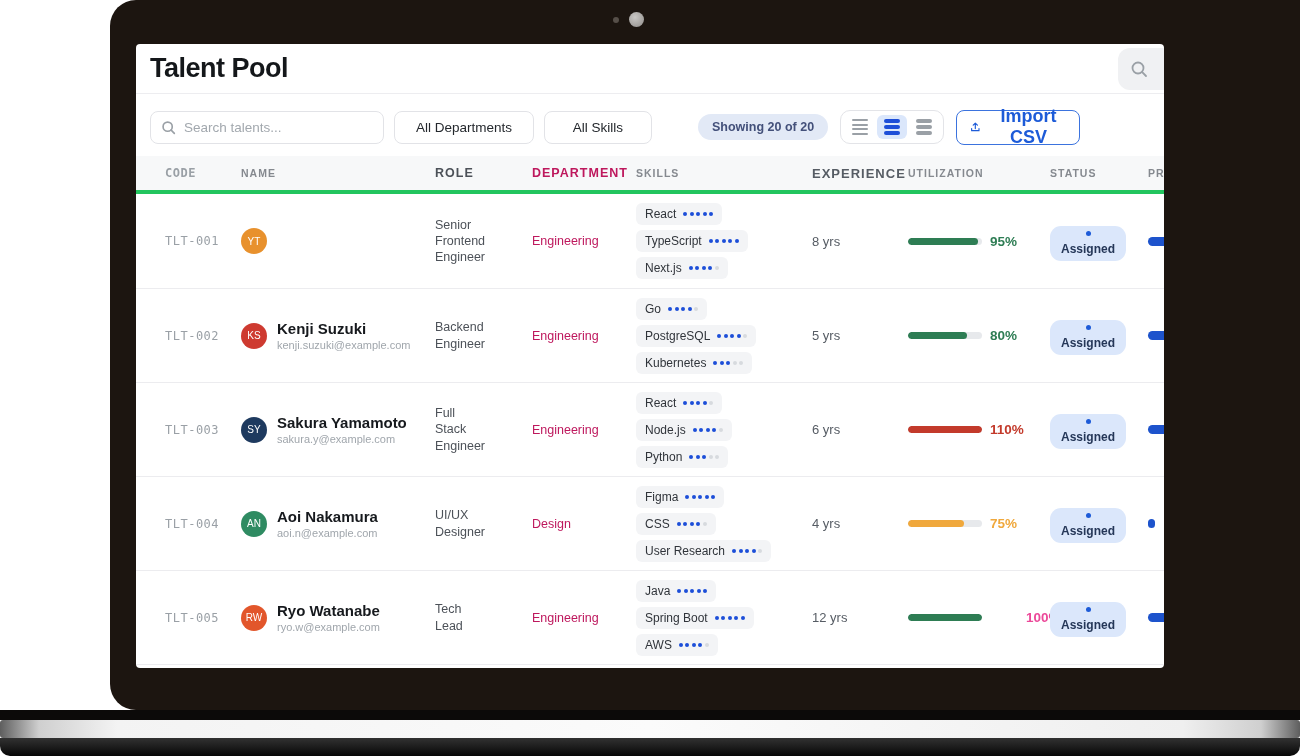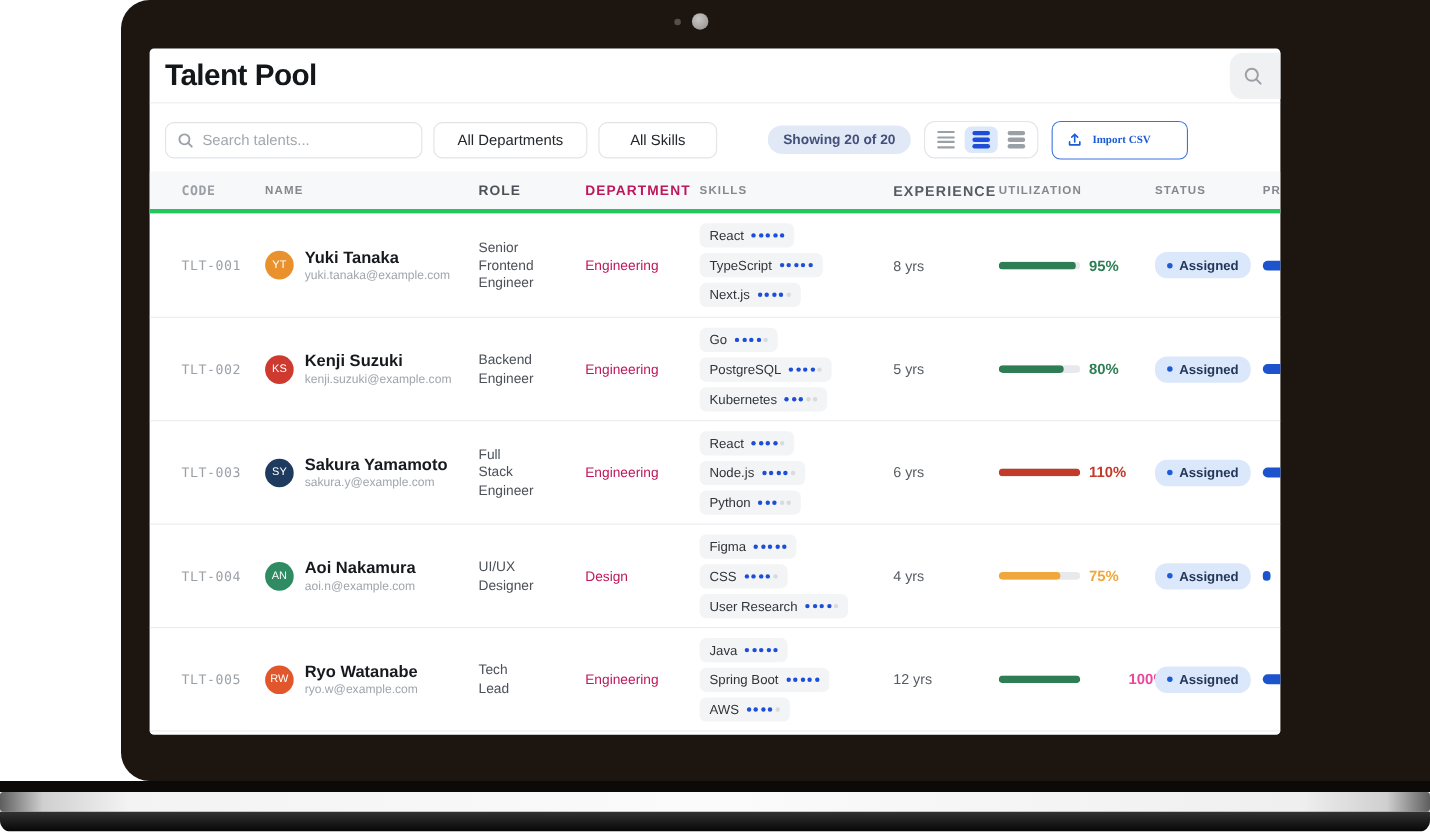--- a/index.html
+++ b/index.html
@@ -46,21 +46,21 @@
   .view-toggle { margin-left:12px; display:flex; gap:2px; border:1px solid #e3e4e8; border-radius:10px;
                  padding:4px; background:#fff; }
   .vt-btn { width:30px; height:24px; border-radius:6px; border:none; background:transparent;
             display:flex; flex-direction:column; justify-content:center; align-items:center; gap:2.5px; }
   .vt-btn .bar { width:16px; height:2px; background:#9aa0a6; border-radius:2px; }
   .vt-btn.thick .bar { height:3.5px; }
   .vt-btn.active { background:#dbe7fb; }
   .vt-btn.active .bar { background:#1d4ed8; }
   .import-btn { margin-left:12px; height:35px; width:124px; flex:0 0 auto; display:flex; align-items:center; gap:8px;
                 border:1.5px solid #3b73de; border-radius:8px; background:#fff; color:#1d5bd8;
-                font-size:10px; font-weight:700; padding:0 12px; font-family:Liberation Serif, serif; }
+                font-size:18px; font-weight:700; padding:0 12px; font-family:Liberation Sans, sans-serif; }
 
   
   .thead { display:flex; align-items:center; height:38px; margin-top:12px;
            background:#f7f8f9; border-bottom:4px solid #22c55e; padding-left:14px;
            font-size:10.5px; font-weight:700; letter-spacing:1px; color:#85898f; }
   .trow { display:flex; align-items:center; height:94px; border-top:1px solid #ececef; padding-left:14px; }
   .trow:first-child { border-top:none; }
   .trow-ghost { border-top:1px solid #ececef; height:6px; }
   .col { flex:0 0 auto; }
   .c-code   { width:91px; padding-left:15px; font-family:"DejaVu Sans Mono", monospace;
@@ -84,21 +84,21 @@
           padding:4px 9px; font-size:12px; color:#30343a; white-space:nowrap; }
   .dots { display:inline-flex; gap:2.5px; margin-left:7px; }
   .dot { width:4px; height:4px; border-radius:50%; background:#d7dade; }
   .dot.on { background:#1d4ed8; }
 
   .track { width:74px; height:7px; border-radius:4px; background:#e7e9ec; overflow:hidden; flex:0 0 auto; }
   .fill { display:block; height:100%; border-radius:4px; }
   .pct { font-size:13.5px; font-weight:700; white-space:nowrap; }
 
   .pill { display:inline-flex; align-items:center; gap:6px; background:#dbe7fb; border-radius:11px;
-          padding:5px 11px; font-size:12px; font-weight:700; color:#253758; white-space:nowrap; }
+          padding:5px 11px; font-size:12px; font-weight:700; color:#253758; white-space:nowrap;flex-direction:column; }
   .sdot { width:5px; height:5px; border-radius:50%; background:#1d5bd8; }
 
   .prbar { display:block; height:9px; border-radius:5px; background:#1d53cc; }
 </style>
 </head>
 <body>
 
 <div class="stage">
   <div class="laptop-body">
     <span class="cam-small"></span>
@@ -165,24 +165,20 @@
         <div class="col c-pr">PR</div>
       </div>
 
       <div id="tbody">
           <div class="trow">
     <div class="col c-code">TLT-001</div>
     <div class="col c-name">
       <span class="avatar" style="background: rgb(232, 145, 45);">
         <span>YT</span>
       </span>
-      <span class="nameblock">
-        <span class="nm">Yuki Tanaka</span>
-        <span class="em">yuki.tanaka@example.com</span>
-      </span>
     </div>
     <div class="col c-role">Senior Frontend Engineer</div>
     <div class="col c-dept">Engineering</div>
     <div class="col c-skills">
               <span class="chip">
                 <span>React</span>
                 <span class="dots">
                   <span class="dot on"></span>
                   <span class="dot on"></span>
                   <span class="dot on"></span>

